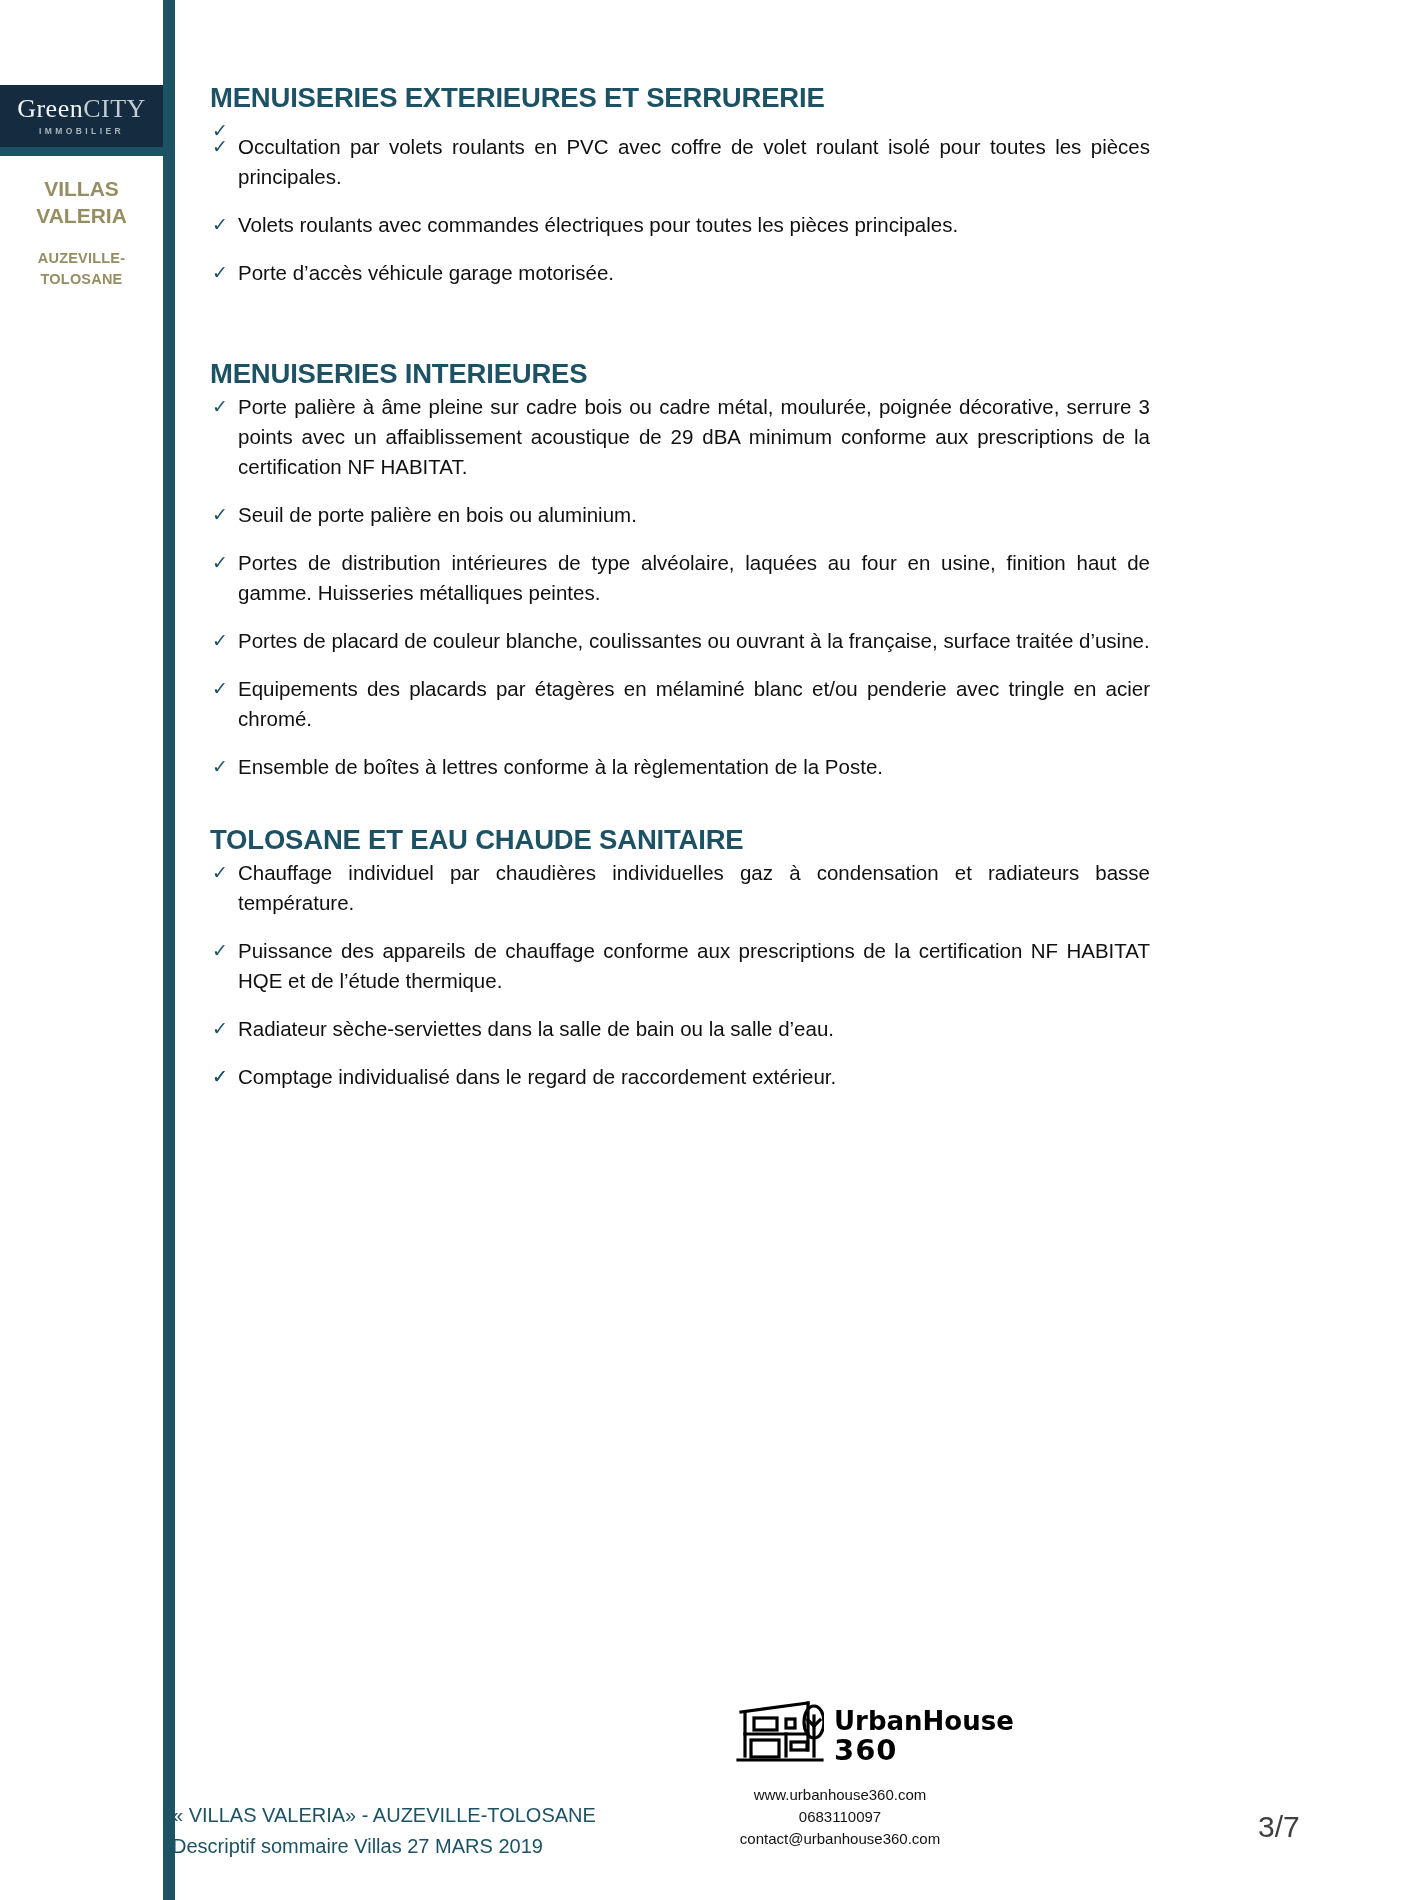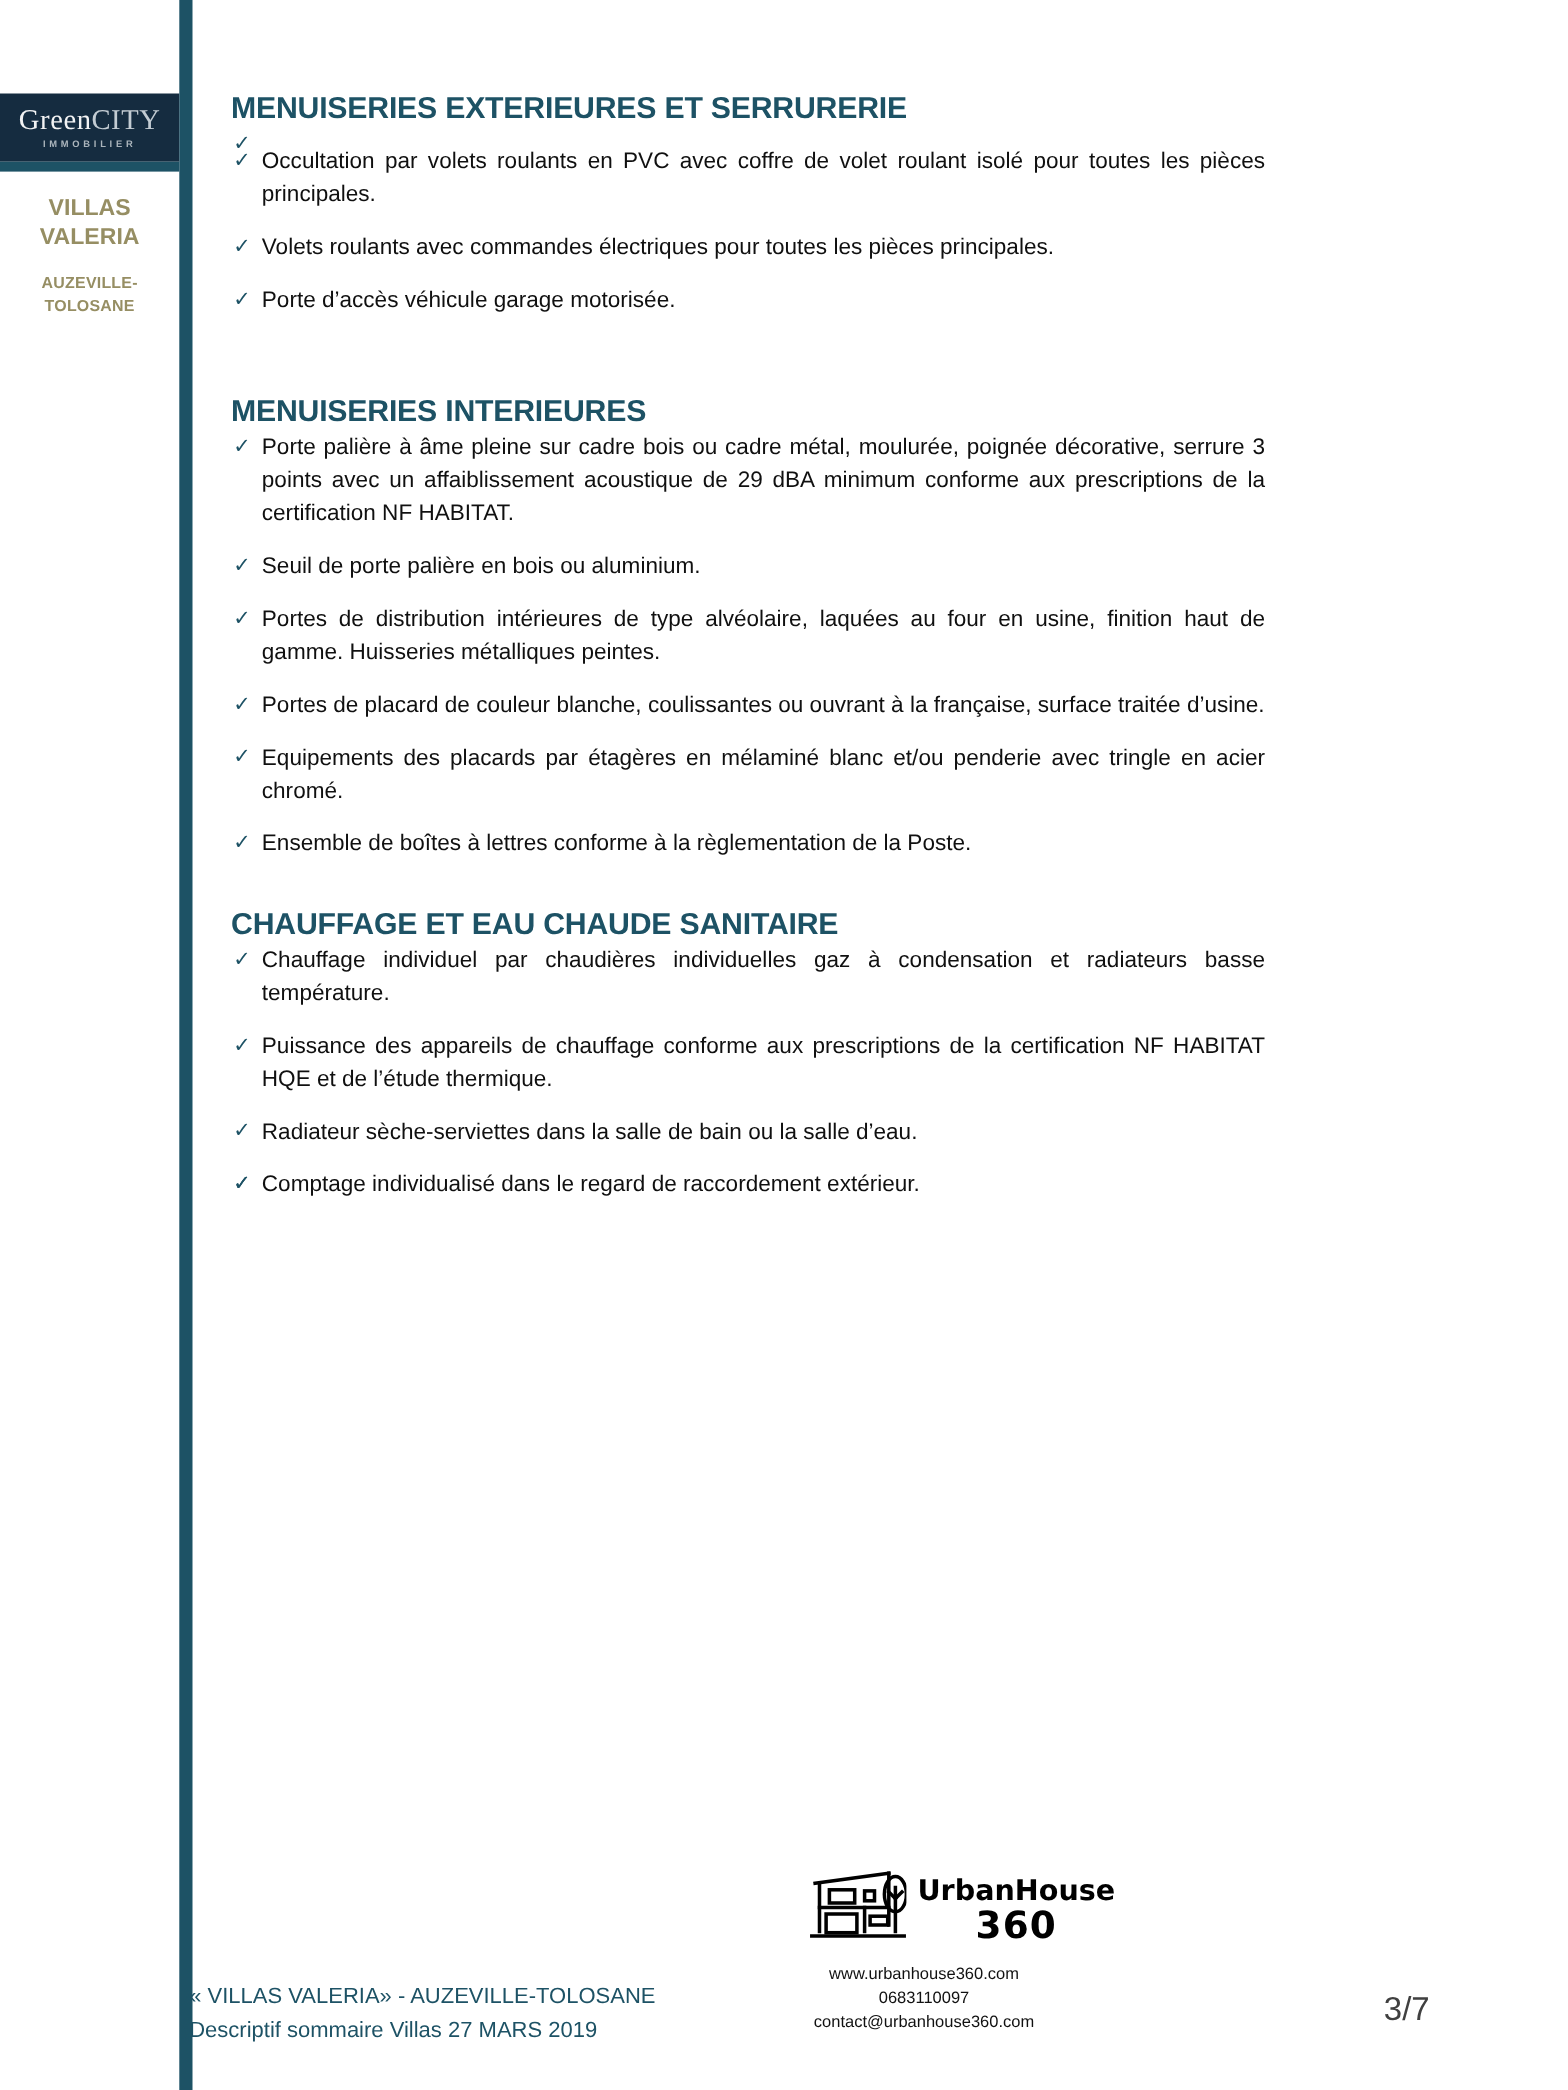--- a/index.html
+++ b/index.html
@@ -147,21 +147,21 @@
     align-items: center;
   }
   #uh-icon { margin-right: 10px; }
   #uh-name {
     font-family: "DejaVu Sans", sans-serif;
     font-weight: bold;
     color: #000000;
     line-height: 1.0;
   }
   #uh-name .l1 { font-size: 26px; display: block; letter-spacing: 0px;}
-  #uh-name .l2 { font-size: 34px; display: block; text-align: center; letter-spacing: 1px; margin-top: 2px;}
+  #uh-name .l2 { font-size: 29px; display: block; text-align: left; letter-spacing: 1px; margin-top: 2px;}
   #uh-contact {
     position: absolute;
     left: 640px;
     top: 104px;
     width: 400px;
     text-align: center;
     font-family: "Liberation Sans", sans-serif;
     font-size: 15px;
     line-height: 22px;
     color: #111111;
@@ -222,21 +222,21 @@
     <h2 class="section-heading">MENUISERIES INTERIEURES</h2>
     <p class="bullet"><span class="check">✓</span><span>Porte palière à âme pleine sur cadre bois ou cadre métal, moulurée, poignée décorative, serrure 3 points avec un affaiblissement acoustique de 29 dBA minimum conforme aux prescriptions de la certification NF HABITAT.</span></p>
     <p class="bullet nojust"><span class="check">✓</span><span>Seuil de porte palière en bois ou aluminium.</span></p>
     <p class="bullet"><span class="check">✓</span><span>Portes de distribution intérieures de type alvéolaire, laquées au four en usine, finition haut de gamme. Huisseries métalliques peintes.</span></p>
     <p class="bullet"><span class="check">✓</span><span>Portes de placard de couleur blanche, coulissantes ou ouvrant à la française, surface traitée d’usine.</span></p>
     <p class="bullet"><span class="check">✓</span><span>Equipements des placards par étagères en mélaminé blanc et/ou penderie avec tringle en acier chromé.</span></p>
     <p class="bullet nojust"><span class="check">✓</span><span>Ensemble de boîtes à lettres conforme à la règlementation de la Poste.</span></p>
   </div>
 
   <div class="sec" id="sec-chauf">
-    <h2 class="section-heading">CHAUFFAGE ET EAU CHAUDE SANITAIRE</h2>
+    <h2 class="section-heading">TOLOSANE ET EAU CHAUDE SANITAIRE</h2>
     <p class="bullet"><span class="check">✓</span><span>Chauffage individuel par chaudières individuelles gaz à condensation et radiateurs basse température.</span></p>
     <p class="bullet"><span class="check">✓</span><span>Puissance des appareils de chauffage conforme aux prescriptions de la certification NF HABITAT HQE et de l’étude thermique.</span></p>
     <p class="bullet nojust"><span class="check">✓</span><span>Radiateur sèche-serviettes dans la salle de bain ou la salle d’eau.</span></p>
     <p class="bullet nojust"><span class="check">✓</span></p>
     <p class="bullet nojust"><span class="check">✓</span><span>Comptage individualisé dans le regard de raccordement extérieur.</span></p>
   </div>
 
 </div>
 
 <div id="footer">

